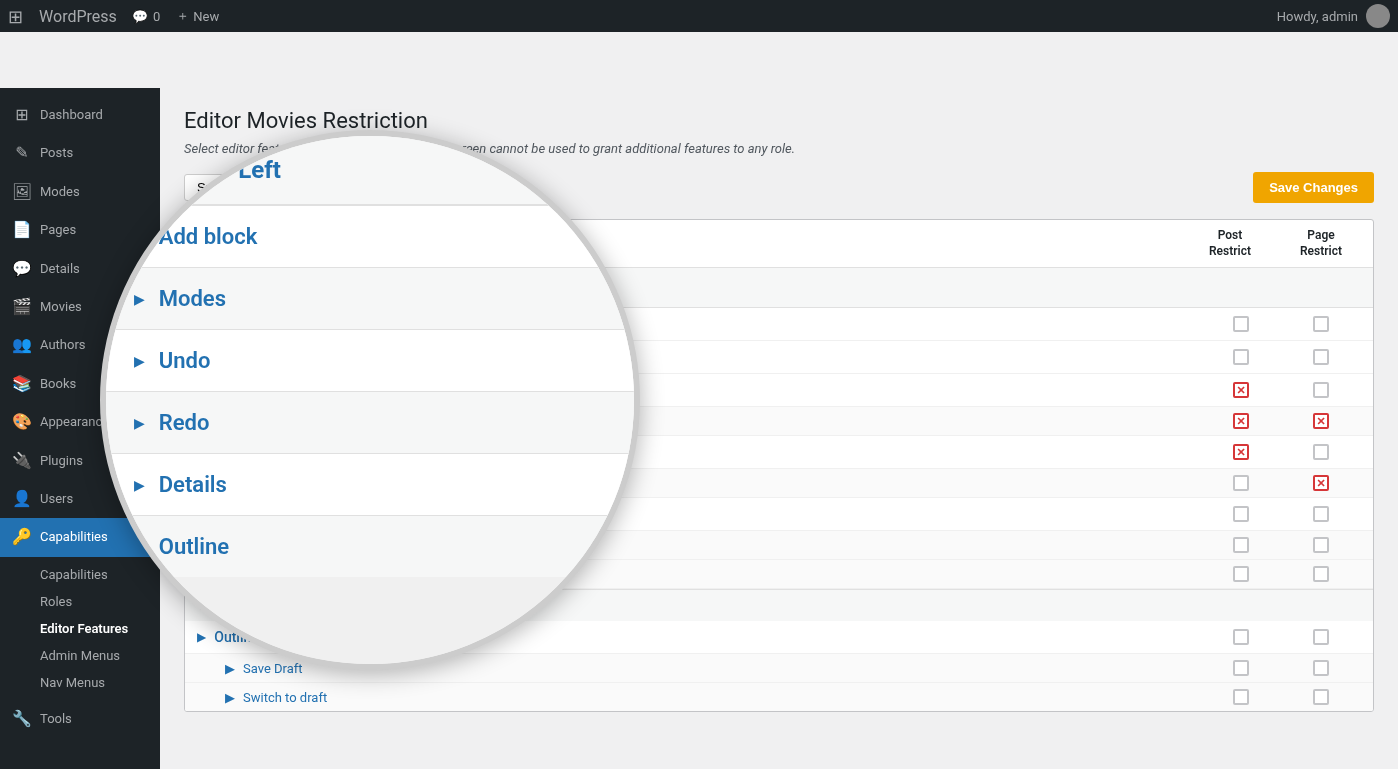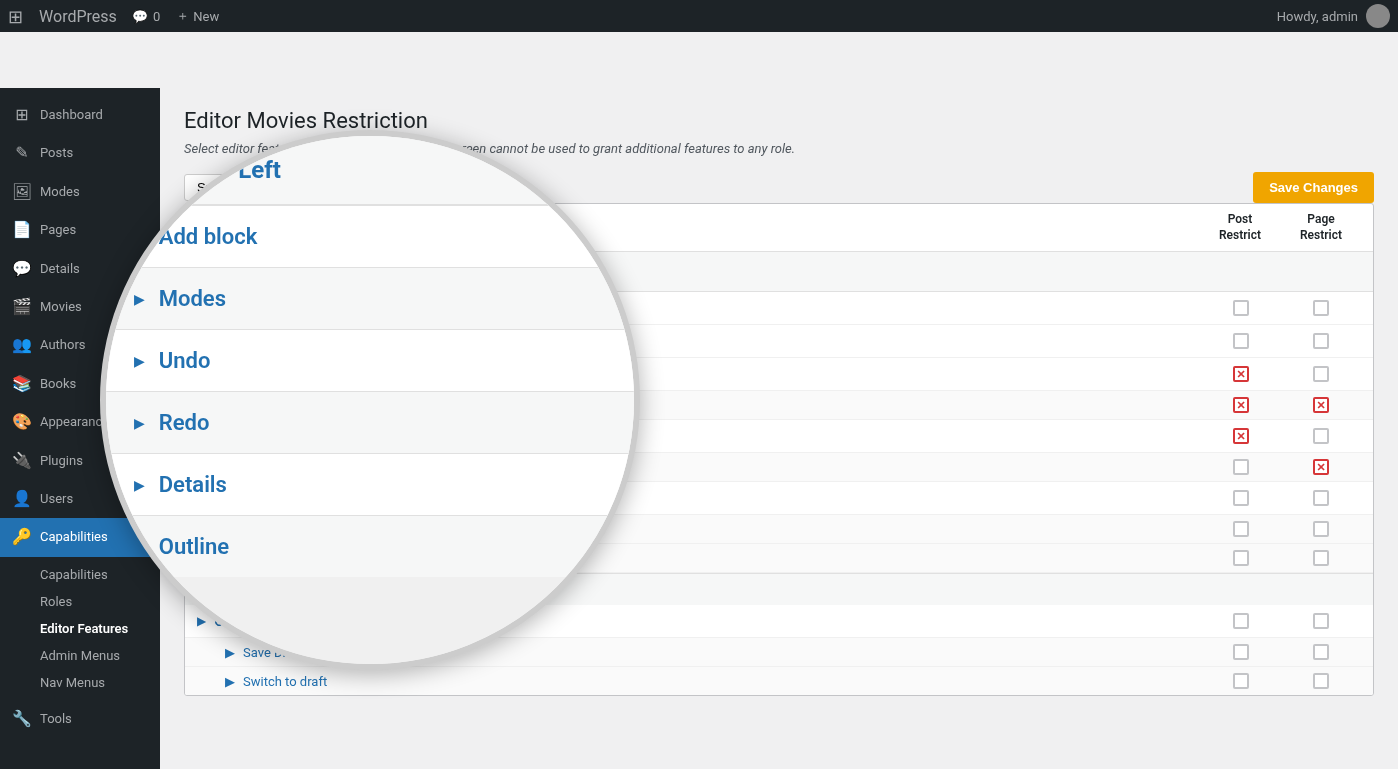--- a/index.html
+++ b/index.html
@@ -97,21 +97,21 @@
       font-size: 13px;
       margin-bottom: 16px;
       font-style: italic;
     }
 
     
     .content-toolbar {
       display: flex;
       align-items: center;
       justify-content: space-between;
-      margin-bottom: 0;
+      margin-bottom: 16px;
     }
     .role-selector select {
       padding: 4px 8px;
       border: 1px solid #ccc;
       background: #fff;
       border-radius: 3px;
       font-size: 13px;
     }
     .save-btn {
       background: #f0a500;
@@ -130,21 +130,21 @@
       border: 1px solid #c3c4c7;
       border-radius: 3px;
       overflow: hidden;
     }
 
     .table-header-row {
       display: flex;
       justify-content: flex-end;
       padding: 8px 12px;
       border-bottom: 1px solid #e0e0e0;
-      gap: 1px;
+      gap: 11px;
     }
     .col-header {
       width: 80px;
       text-align: center;
       font-size: 12px;
       font-weight: 600;
       color: #1d2327;
       line-height: 1.3;
     }
 

